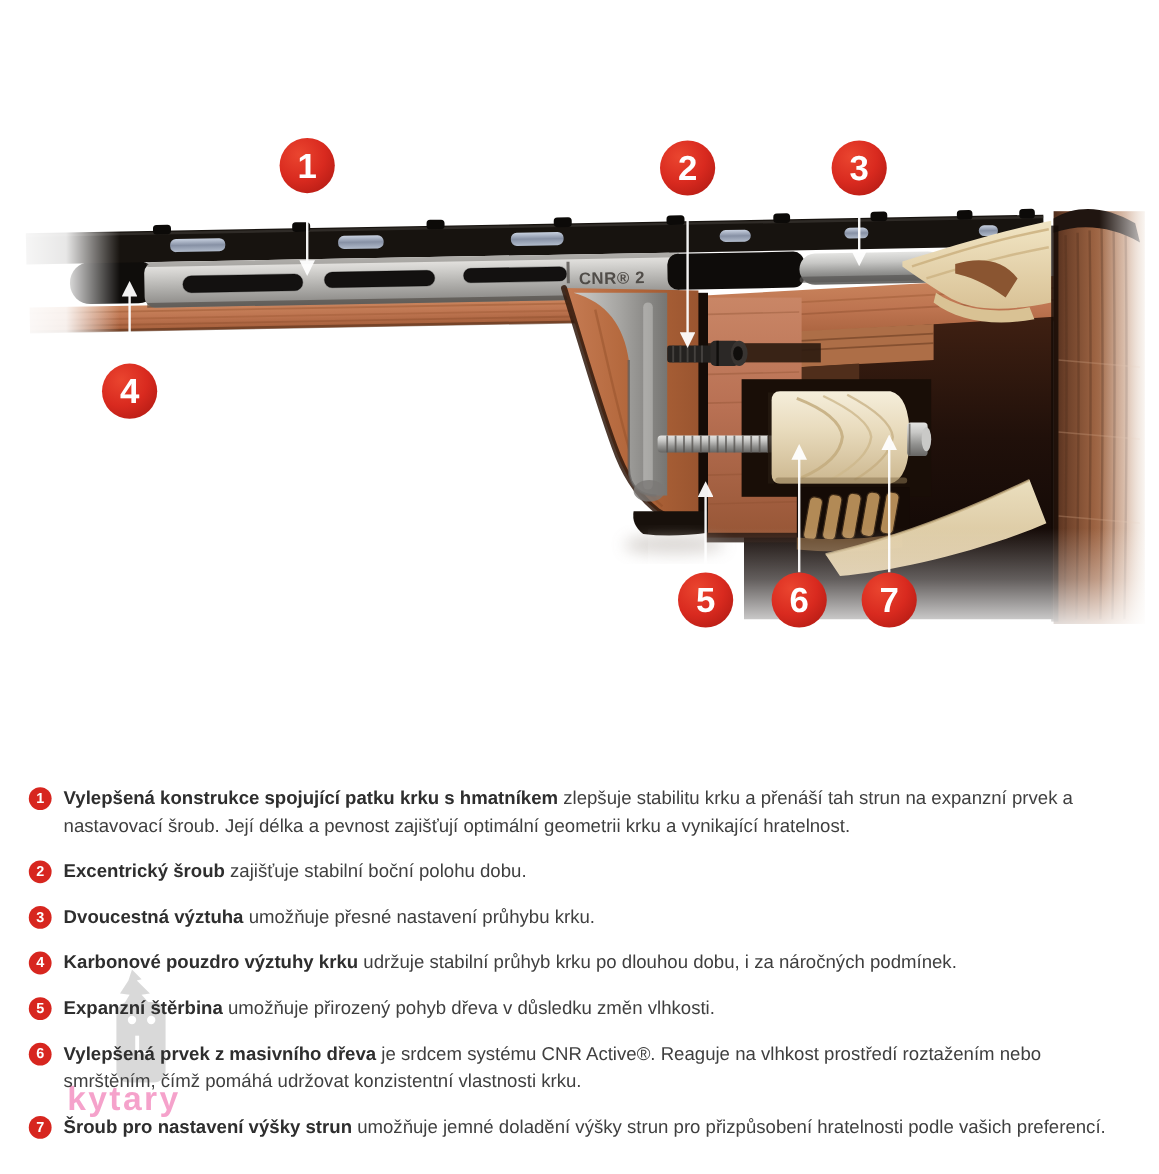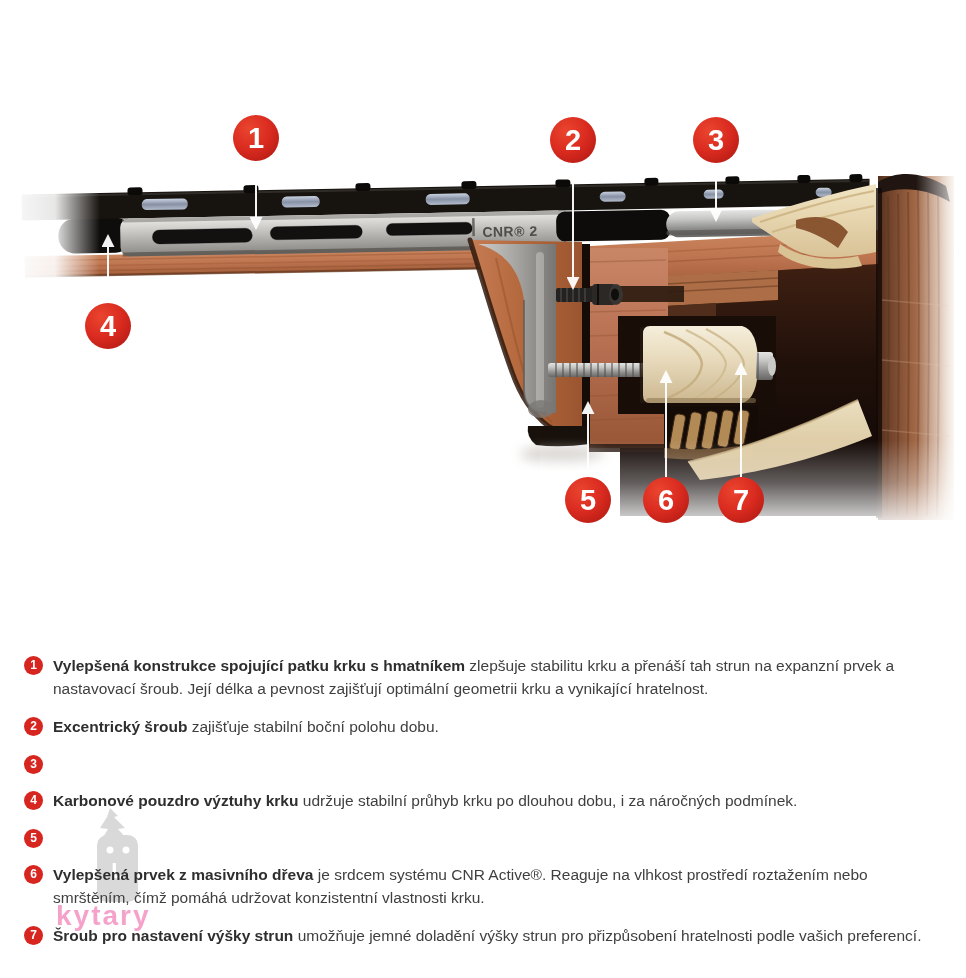--- a/index.html
+++ b/index.html
@@ -374,27 +374,29 @@
     <div class="legend-row">
       <span class="lnum">1</span>
       <p class="ltext"><b>Vylepšená konstrukce spojující patku krku s hmatníkem</b> <span>zlepšuje stabilitu krku a přenáší tah strun na expanzní prvek a nastavovací šroub. Její délka a pevnost zajišťují optimální geometrii krku a vynikající hratelnost.</span></p>
     </div>
     <div class="legend-row">
       <span class="lnum">2</span>
       <p class="ltext"><b>Excentrický šroub</b> <span>zajišťuje stabilní boční polohu dobu.</span></p>
     </div>
     <div class="legend-row">
       <span class="lnum">3</span>
+      <p class="ltext"><b>Dvoucestná výztuha</b> <span>umožňuje přesné nastavení průhybu krku.</span></p>
     </div>
     <div class="legend-row">
       <span class="lnum">4</span>
       <p class="ltext"><b>Karbonové pouzdro výztuhy krku</b> <span>udržuje stabilní průhyb krku po dlouhou dobu, i za náročných podmínek.</span></p>
     </div>
     <div class="legend-row">
       <span class="lnum">5</span>
+      <p class="ltext"><b>Expanzní štěrbina</b> <span>umožňuje přirozený pohyb dřeva v důsledku změn vlhkosti.</span></p>
     </div>
     <div class="legend-row">
       <span class="lnum">6</span>
       <p class="ltext"><b>Vylepšená prvek z masivního dřeva</b> <span>je srdcem systému CNR Active®. Reaguje na vlhkost prostředí roztažením nebo smrštěním, čímž pomáhá udržovat konzistentní vlastnosti krku.</span></p>
     </div>
     <div class="legend-row">
       <span class="lnum">7</span>
       <p class="ltext"><b>Šroub pro nastavení výšky strun</b> <span>umožňuje jemné doladění výšky strun pro přizpůsobení hratelnosti podle vašich preferencí.</span></p>
     </div>
   </div>

